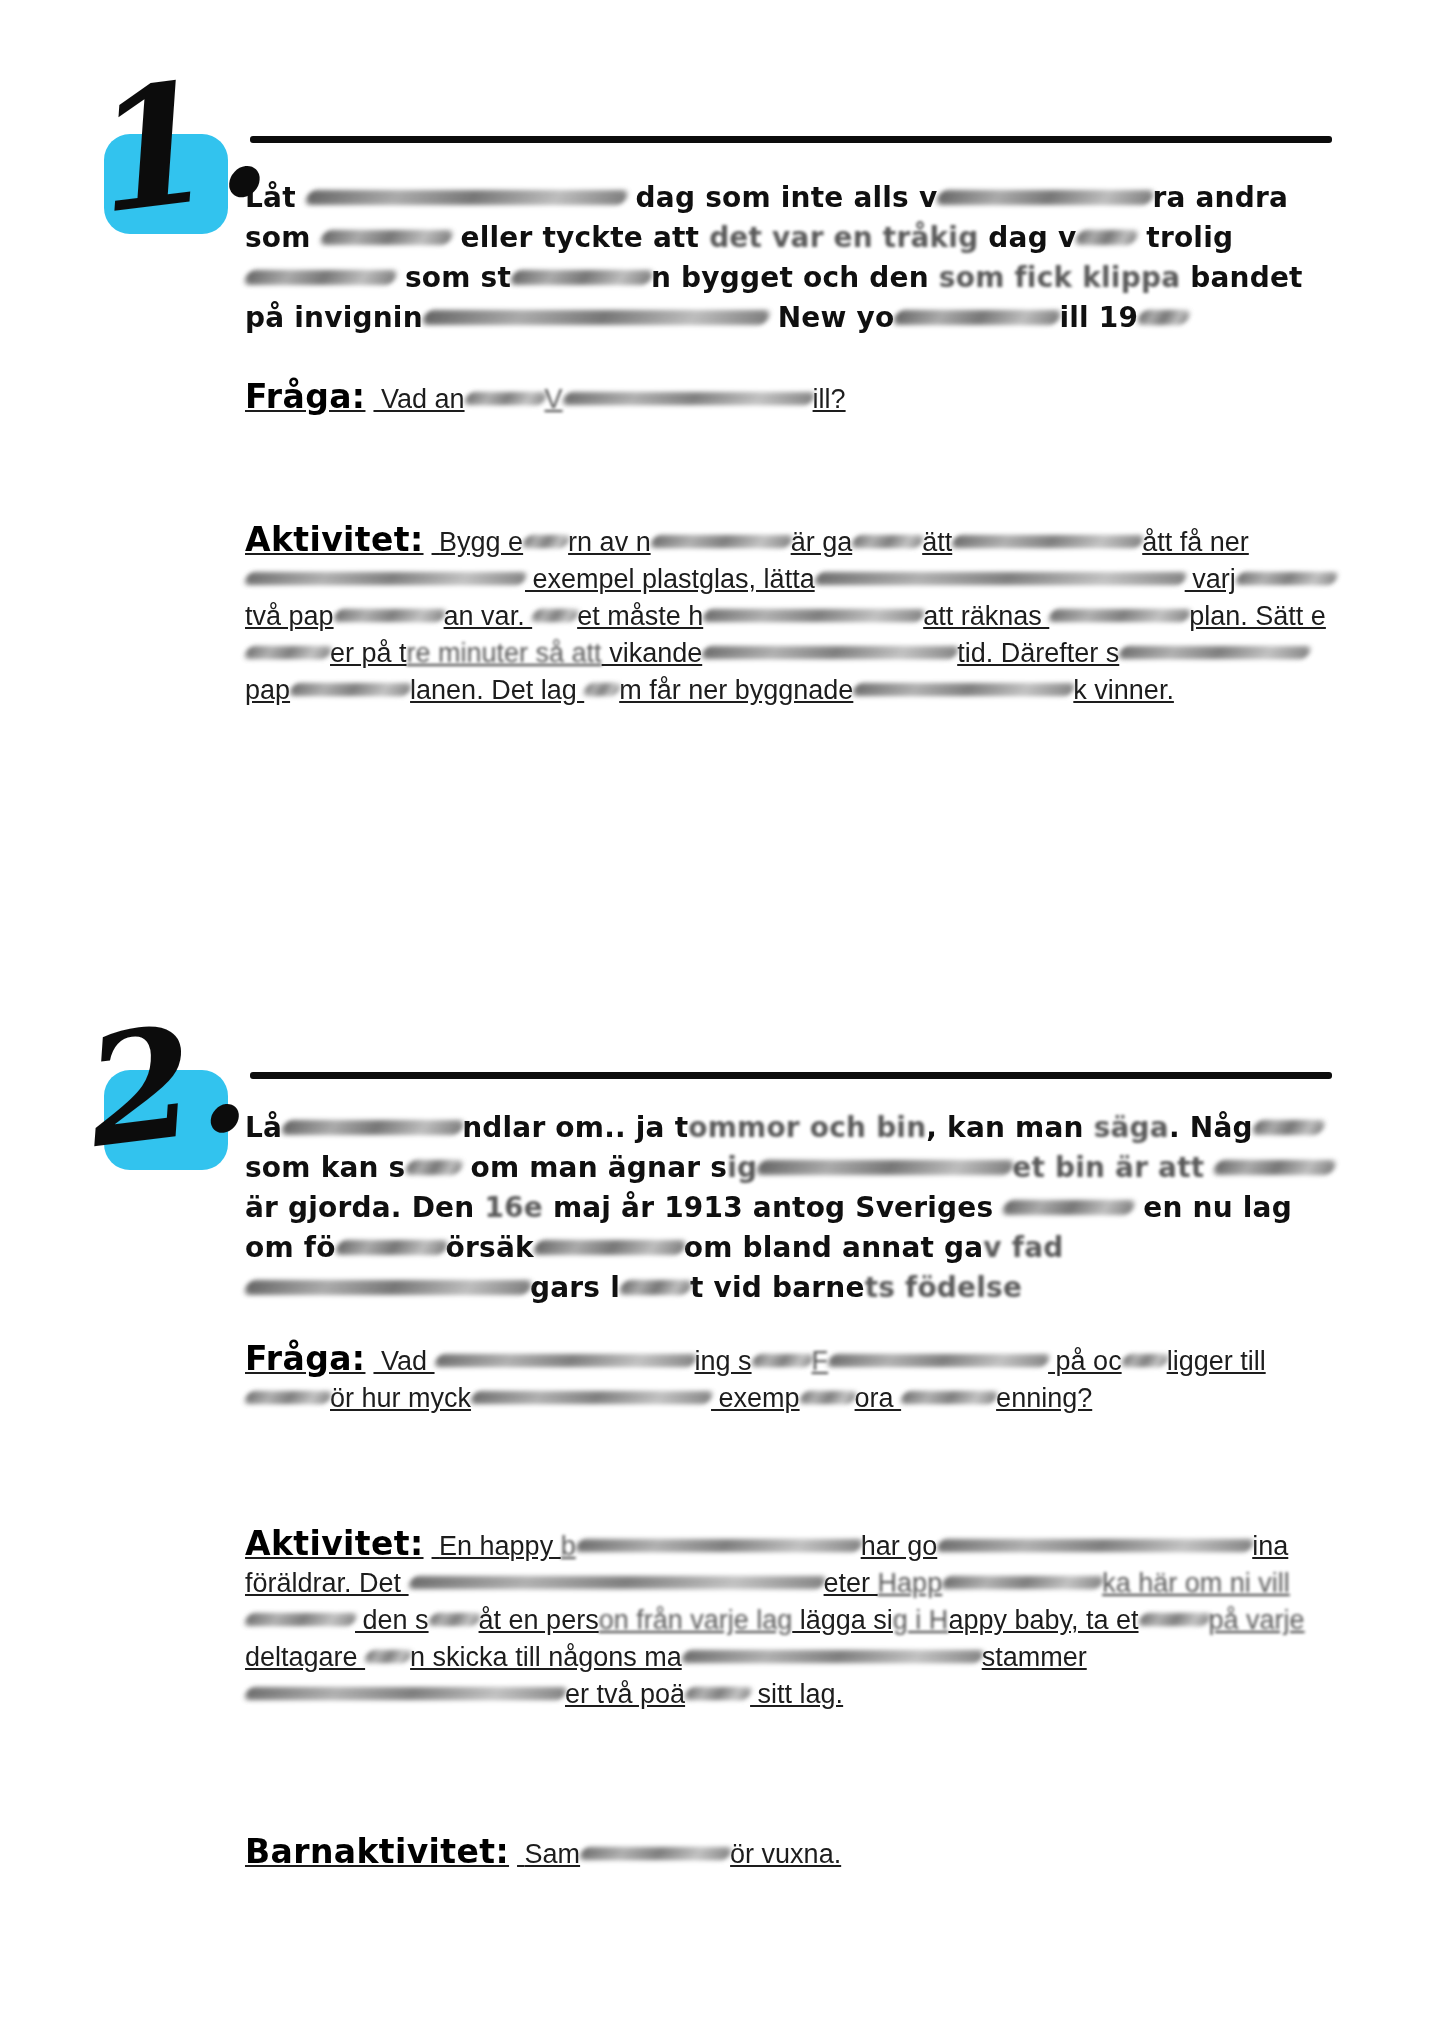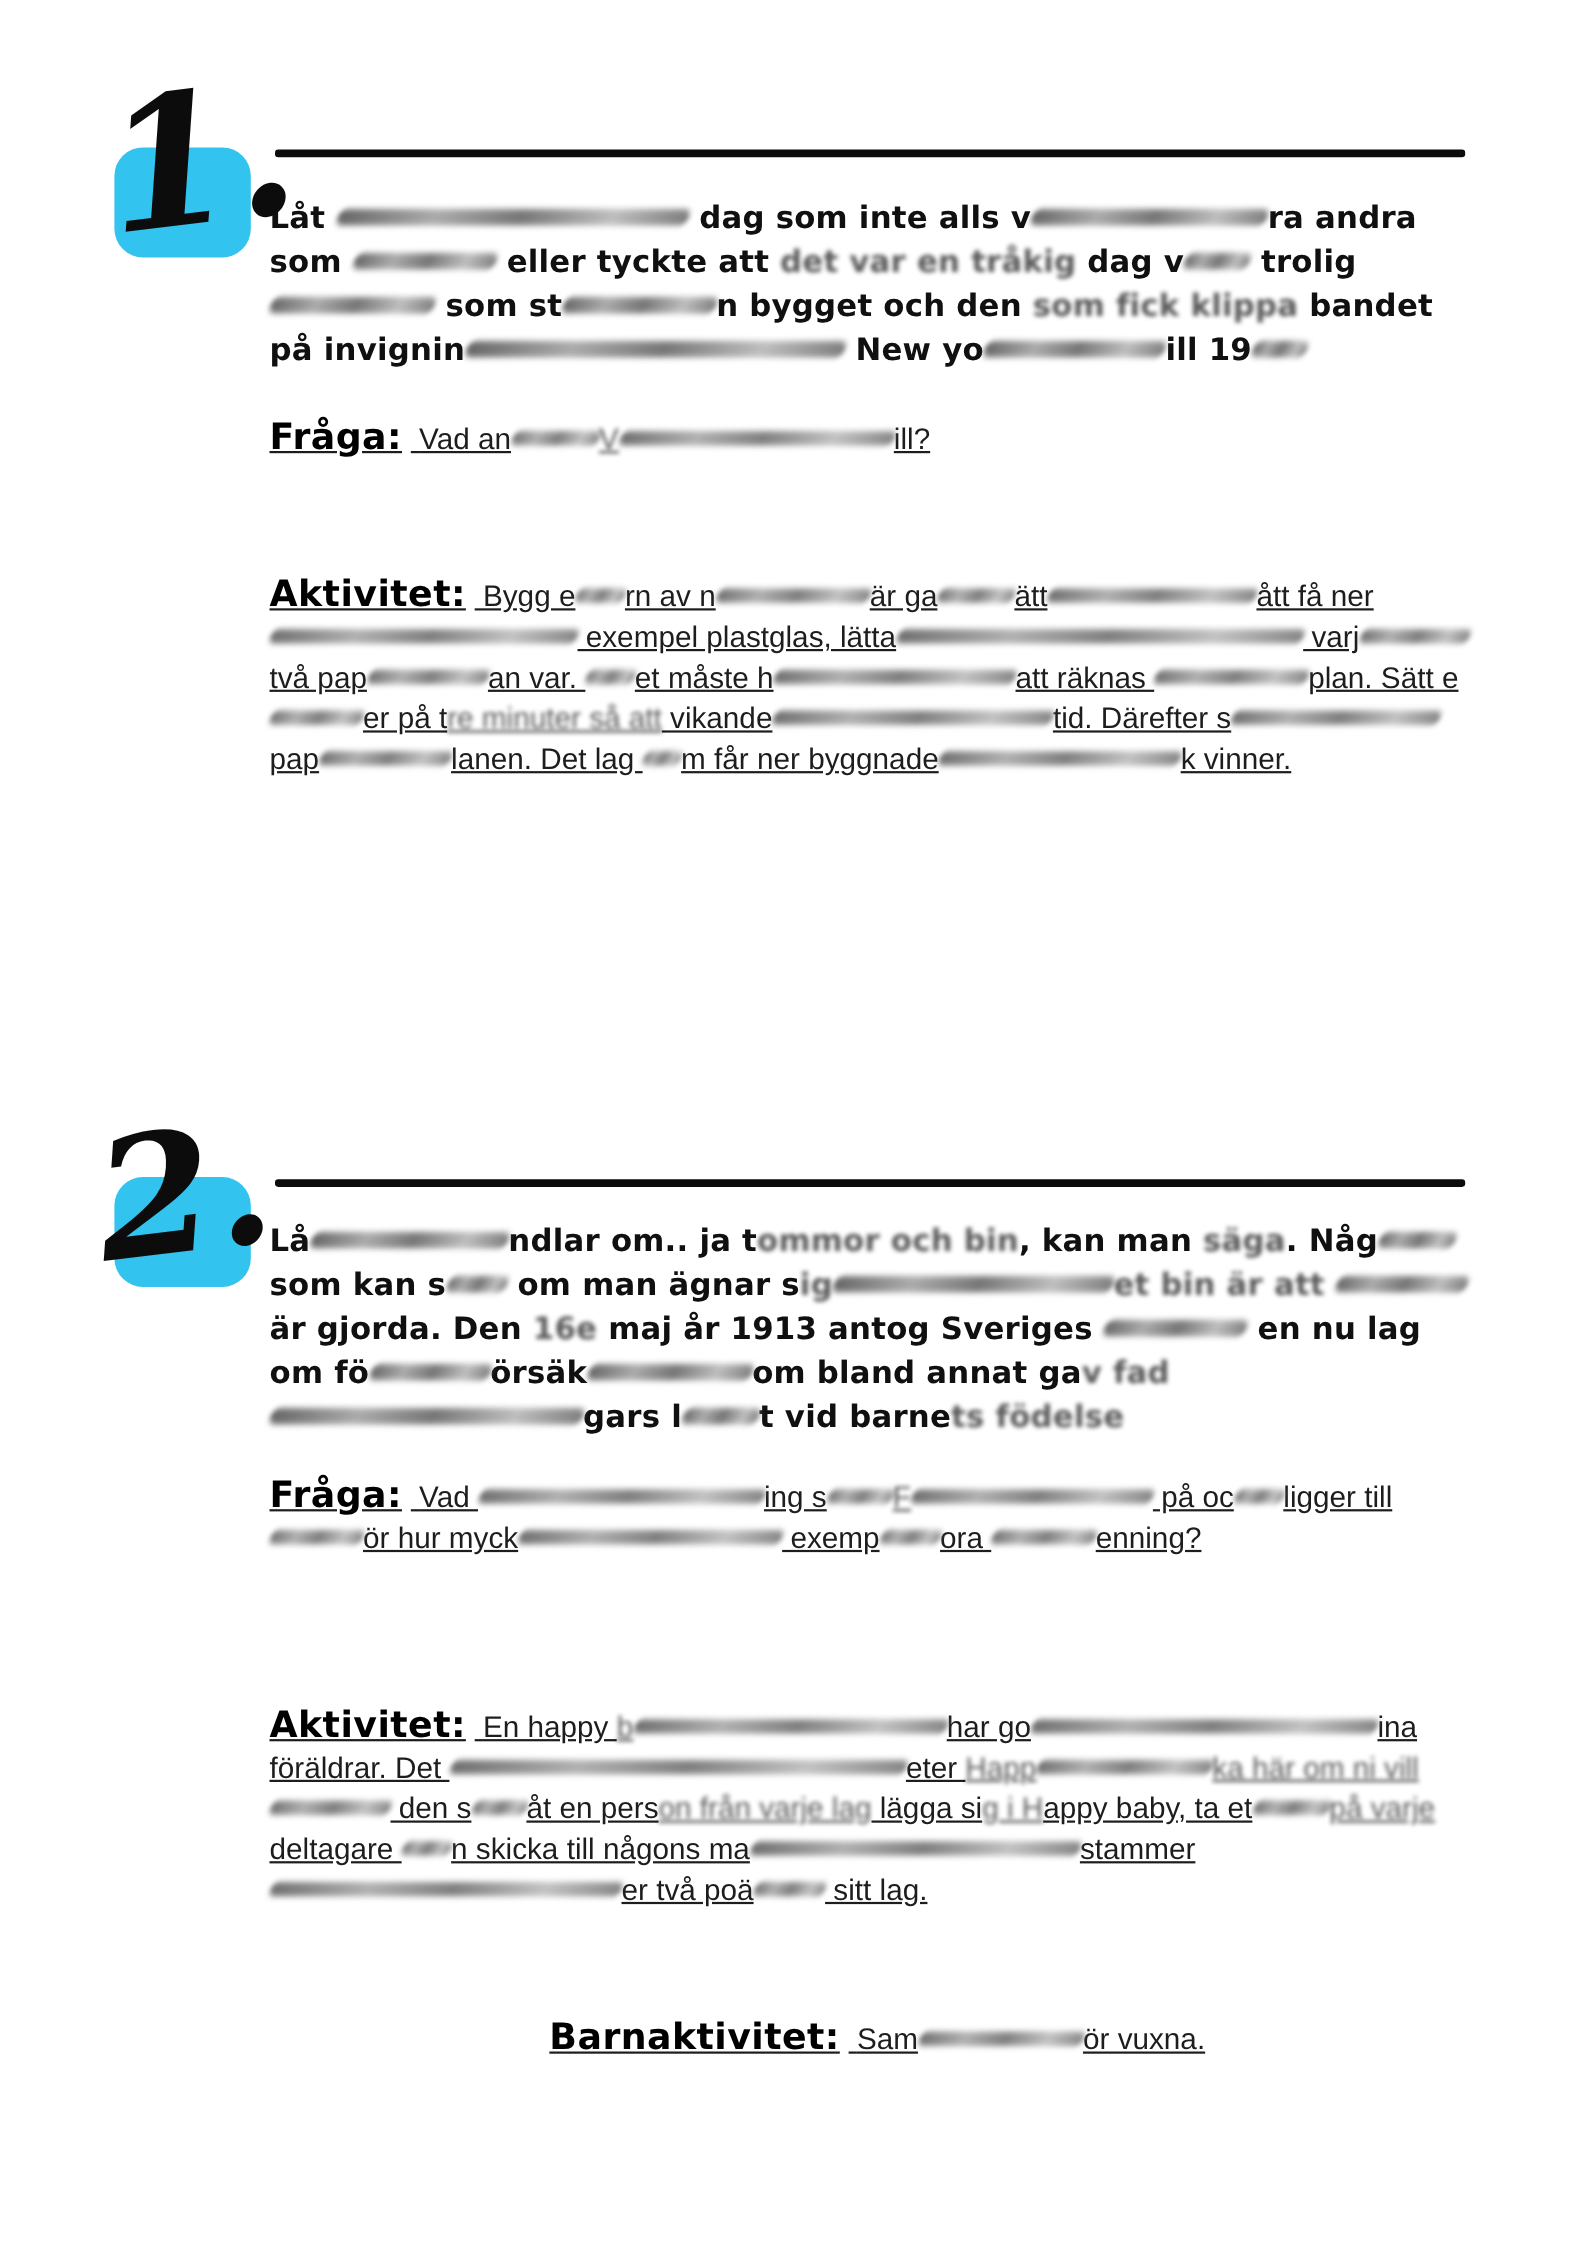--- a/index.html
+++ b/index.html
@@ -102,23 +102,23 @@
   <div class="rule" style="top: 1072px; background: rgb(12, 12, 12);"></div>
 
   <p class="intro" style="top:1108px;">Lå<span class="smudge" style="width: 180px;"></span>ndlar om.. ja t<span class="smear">ommor och bin</span>, kan man <span class="smear">säga</span>. Någ<span class="smudge" style="width: 70px;"></span>som kan s<span class="smudge" style="width: 55px;"></span> om man ägnar s<span class="smear">ig</span><span class="smudge" style="width: 255px;"></span><span class="smear">et bin är att </span><span class="smudge" style="width: 120px;"></span>är gjorda. Den <span class="smear">16e</span> maj år 1913 antog Sveriges <span class="smudge" style="width: 130px;"></span> en nu lag om fö<span class="smudge" style="width: 110px;"></span>örsäk<span class="smudge" style="width: 150px;"></span>om bland annat ga<span class="smear">v fad</span><span class="smudge" style="width: 285px;"></span>gars l<span class="smudge" style="width: 70px;"></span>t vid barne<span class="smear">ts födelse</span></p>
 
   <p class="block" style="top:1340px;">
     <span class="label">Fråga:</span>
     <span class="body">Vad <span class="smudge" style="width: 260px;"></span>ing s<span class="smudge" style="width: 60px;"></span><span class="smear">F</span><span class="smudge" style="width: 220px;"></span> på oc<span class="smudge" style="width: 45px;"></span>ligger till<span class="smudge" style="width: 85px;"></span>ör hur myck<span class="smudge" style="width: 240px;"></span> exemp<span class="smudge" style="width: 55px;"></span>ora <span class="smudge" style="width: 95px;"></span>enning?</span>
   </p>
 
 
-  <p class="block" style="top:1525px;margin-top:24px;">
+  <p class="block" style="top:1525px;">
     <span class="label">Aktivitet:</span>
     <span class="body">En happy <span class="smear">b</span><span class="smudge" style="width: 285px;"></span>har go<span class="smudge" style="width: 315px;"></span>ina föräldrar. Det <span class="smudge" style="width: 415px;"></span>eter <span class="smear">Happ</span><span class="smudge" style="width: 160px;"></span><span class="smear">ka här om ni vill</span><span class="smudge" style="width: 110px;"></span> den s<span class="smudge" style="width: 50px;"></span>åt en pers<span class="smear">on från varje lag</span> lägga si<span class="smear">g i H</span>appy baby, ta et<span class="smudge" style="width: 70px;"></span><span class="smear">på varje</span> deltagare <span class="smudge" style="width: 45px;"></span>n skicka till någons ma<span class="smudge" style="width: 300px;"></span>stammer <span class="smudge" style="width: 320px;"></span>er två poä<span class="smudge" style="width: 65px;"></span> sitt lag.</span>
   </p>
 
-  <p class="block" style="top:1833px;text-align:center;">
+  <p class="block" style="top:1833px;">
     <span class="label">Barnaktivitet:</span>
     <span class="body">Sam<span class="smudge" style="width: 150px;"></span>ör vuxna.</span>
   </p>
 
 </div>
 
 </body></html>

